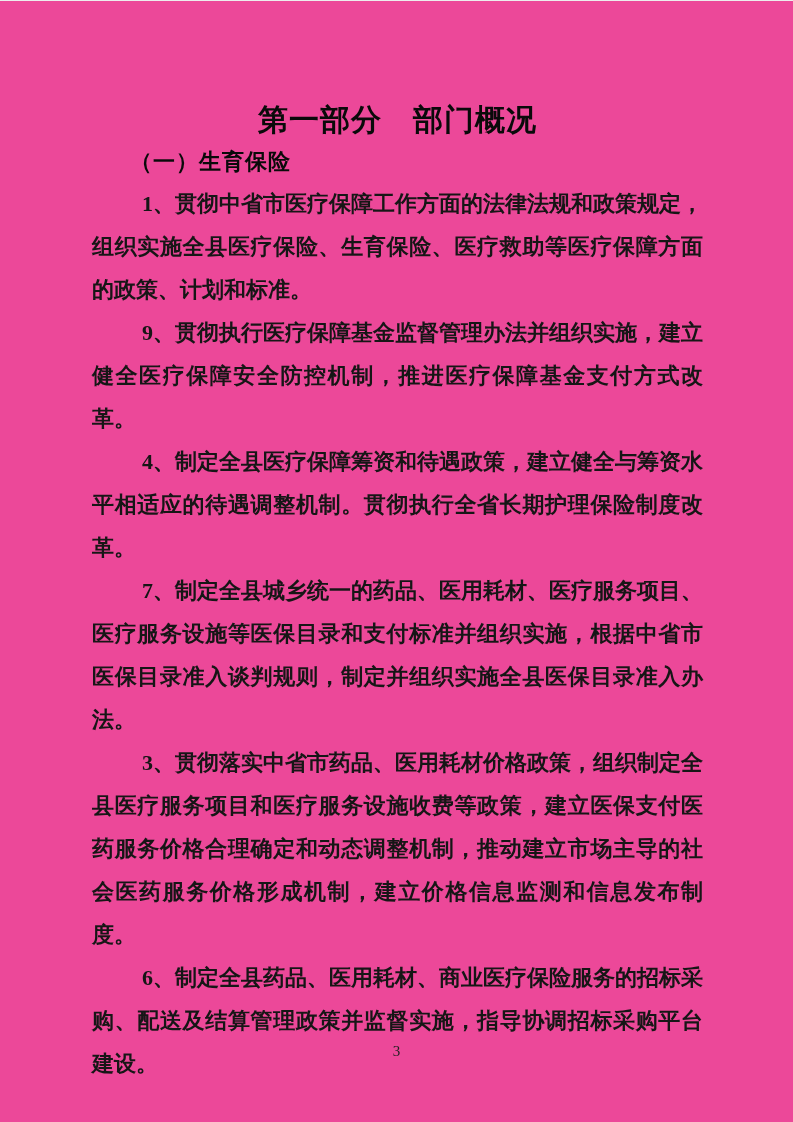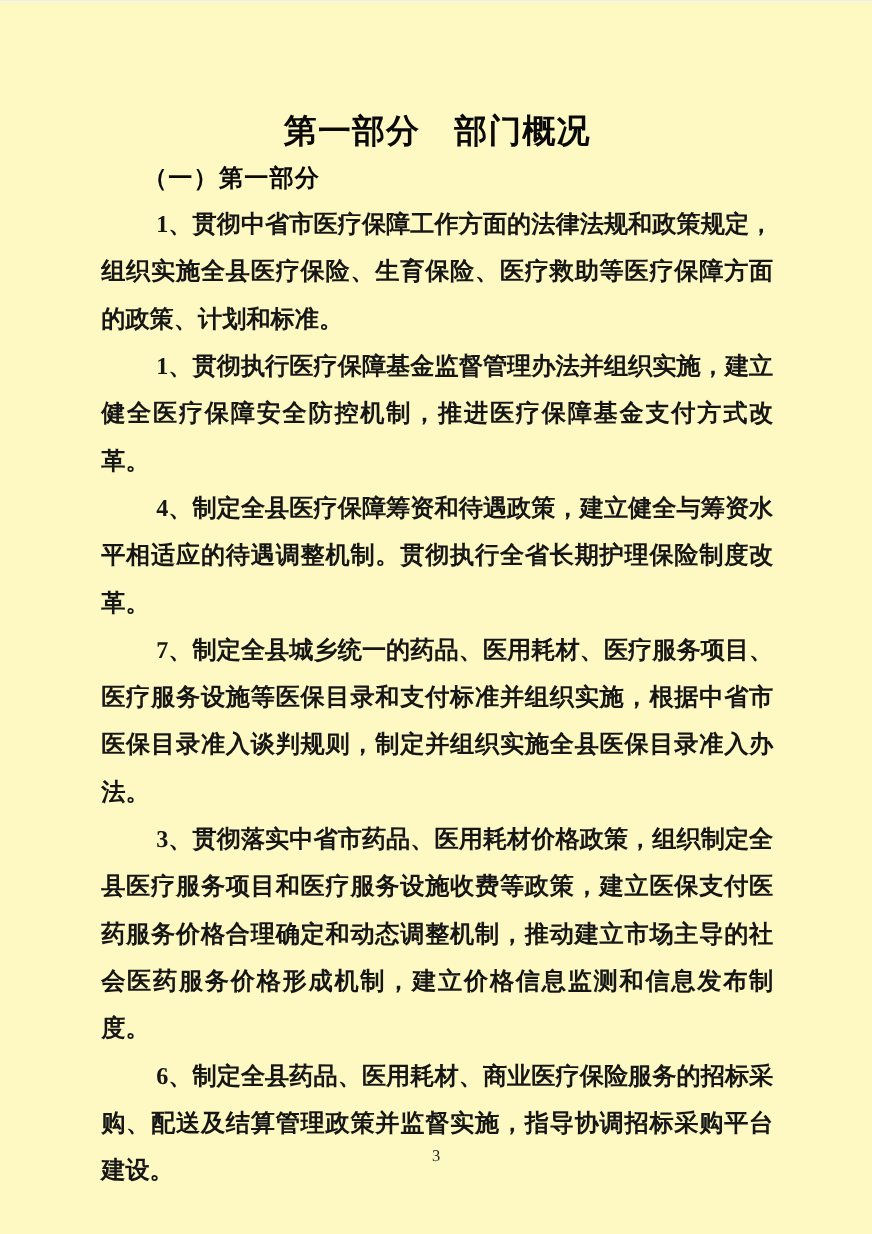--- a/index.html
+++ b/index.html
@@ -5,21 +5,21 @@
   html, body {
     margin: 0;
     padding: 0;
     background: #ffffff;
   }
   .page {
     position: relative;
     width: 793px;
     height: 1122px;
     margin: 0 auto;
-    background: #fef9c3;
+    background: #ec4899;
     color: #111111;
     box-sizing: border-box;
     padding: 96px 90px 0 92px;
     border-top: 1px solid #ededed;
     overflow: hidden;
     font-family: "Liberation Serif", serif;
   }
   .doc-title {
     margin: 0;
     font-size: 30px;
@@ -75,25 +75,25 @@
     color: #222222;
   }
 </style>
 </head>
 <body>
 
 <div class="page">
   <h1 class="doc-title">第一部分　部门概况</h1>
 
 
-  <h3 class="subsection-heading">（一）第一部分</h3>
+  <h3 class="subsection-heading">（一）生育保险</h3>
 
   <div class="body-text">
       <p class="body-paragraph">1、贯彻中省市医疗保障工作方面的法律法规和政策规定，组织实施全县医疗保险、生育保险、医疗救助等医疗保障方面的政策、计划和标准。</p>
-      <p class="body-paragraph">1、贯彻执行医疗保障基金监督管理办法并组织实施，建立健全医疗保障安全防控机制，推进医疗保障基金支付方式改革。</p>
+      <p class="body-paragraph">9、贯彻执行医疗保障基金监督管理办法并组织实施，建立健全医疗保障安全防控机制，推进医疗保障基金支付方式改革。</p>
       <p class="body-paragraph">4、制定全县医疗保障筹资和待遇政策，建立健全与筹资水平相适应的待遇调整机制。贯彻执行全省长期护理保险制度改革。</p>
       <p class="body-paragraph">7、制定全县城乡统一的药品、医用耗材、医疗服务项目、医疗服务设施等医保目录和支付标准并组织实施，根据中省市医保目录准入谈判规则，制定并组织实施全县医保目录准入办法。</p>
       <p class="body-paragraph">3、贯彻落实中省市药品、医用耗材价格政策，组织制定全县医疗服务项目和医疗服务设施收费等政策，建立医保支付医药服务价格合理确定和动态调整机制，推动建立市场主导的社会医药服务价格形成机制，建立价格信息监测和信息发布制度。</p>
       <p class="body-paragraph">6、制定全县药品、医用耗材、商业医疗保险服务的招标采购、配送及结算管理政策并监督实施，指导协调招标采购平台建设。</p>
     </div>
 
   <div class="page-number">3</div>
 </div>
 
 </body></html>

